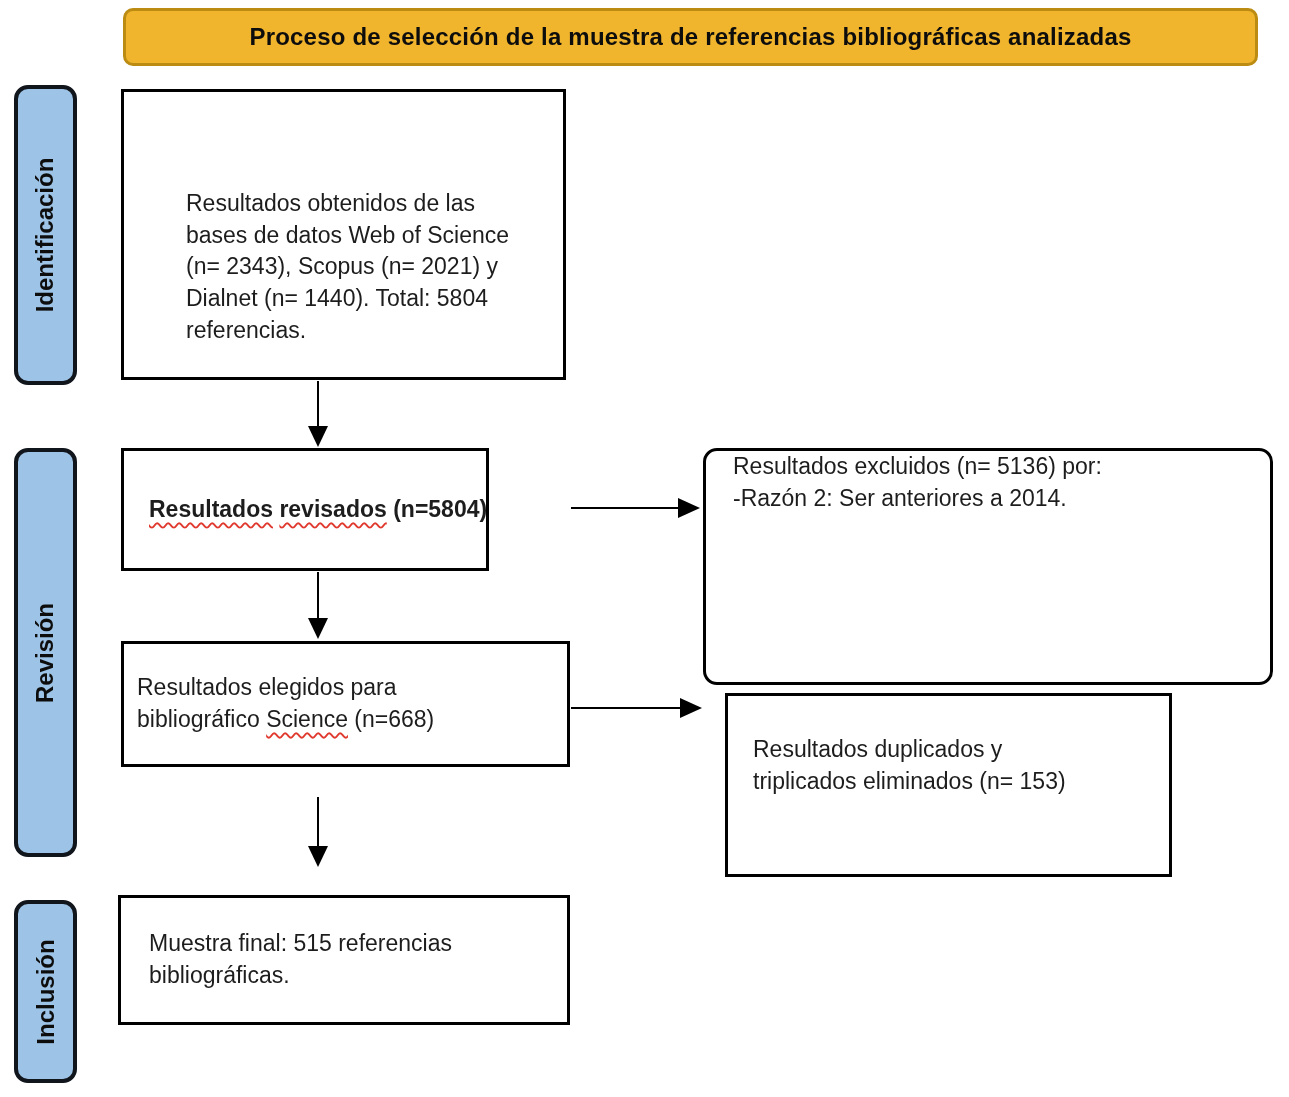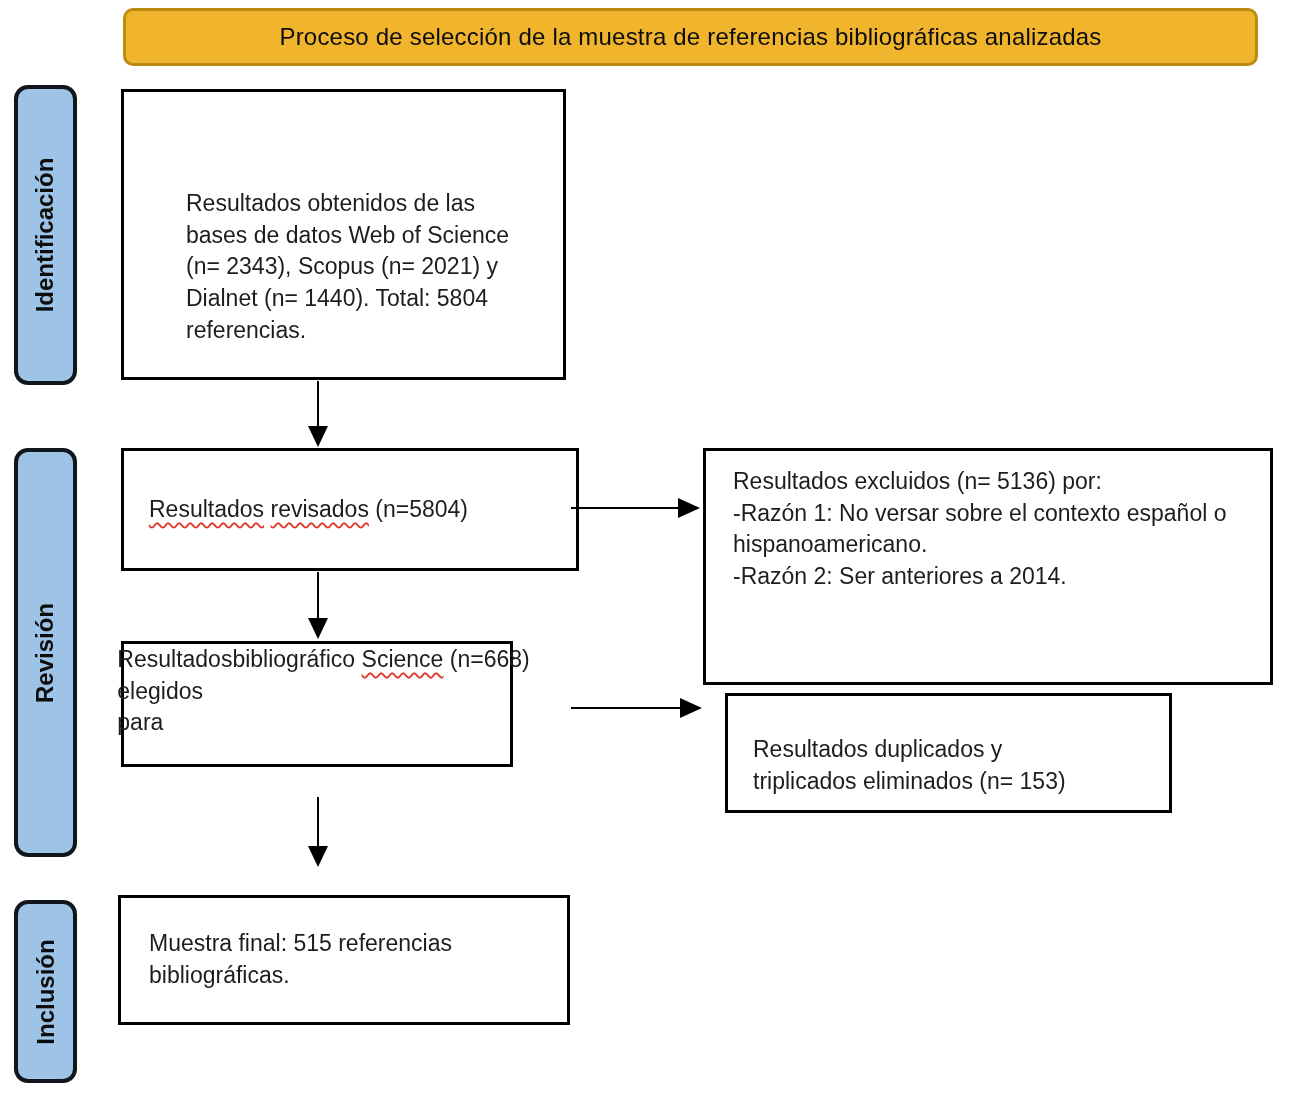--- a/index.html
+++ b/index.html
@@ -25,21 +25,21 @@
     background: #F0B42D;
     border: 3px solid #BC8C12;
     border-radius: 10px;
     box-sizing: border-box;
     display: flex;
     align-items: center;
     justify-content: center;
   }
   .banner span {
     font-size: 24px;
-    font-weight: normal;
+    font-weight: bold;
     color: #0d0d0d;
     letter-spacing: 0.2px;
   }
 
   
   .stage {
     position: absolute;
     background: #9DC3E6;
     border: 4px solid #11151c;
     border-radius: 14px;
@@ -66,29 +66,29 @@
     border: 3px solid #000000;
     box-sizing: border-box;
     font-size: 23px;
     line-height: 1.38;
   }
   .fbox .inner { display: block; }
 
   .box-sources { left: 121px; top: 89px; width: 445px; height: 291px; padding: 56px 20px 0 62px; }
   .box-sources .inner { width: 352px; margin-top: 40px; }
 
-  .box-reviewed { left: 121px; top: 448px; width: 458px; height: 123px;
-                  display: flex; align-items: center; padding-left: 25px; }
+  .box-reviewed { left: 121px; top: 448px; width: 368px; height: 123px;
+                  display: flex; align-items: center; padding-left: 25px; font-weight: bold; }
 
-  .box-selected { left: 121px; top: 641px; width: 392px; height: 126px;
-                  display: flex; justify-content: center; padding-left: 13px; }
+  .box-selected { left: 121px; top: 641px; width: 449px; height: 126px;
+                  display: flex; flex-direction: column; justify-content: center; padding-left: 13px; }
 
-  .box-excluded { left: 703px; top: 448px; width: 570px; height: 237px; padding: 15px 14px 0 27px; }
+  .box-excluded { left: 703px; top: 448px; width: 570px; height: 237px; padding: 0 14px 0 27px; border-radius: 14px; }
 
-  .box-duplicates { left: 725px; top: 693px; width: 447px; height: 120px; padding: 38px 20px 0 25px; }
+  .box-duplicates { left: 725px; top: 693px; width: 447px; height: 184px; padding: 38px 20px 0 25px; }
   .box-duplicates .inner { width: 320px; }
 
   .box-final { left: 118px; top: 895px; width: 452px; height: 130px;
                display: flex; align-items: center; padding-left: 28px; }
   .box-final .inner { width: 340px; }
 
   
   .misspell {
     text-decoration: underline;
     text-decoration-style: wavy;
@@ -149,21 +149,20 @@
     <span class="inner"><span class="misspell">Resultados</span>&nbsp;<span class="misspell">revisados</span>&nbsp;<span>(n=5804)</span></span>
   </div>
 
   <div class="fbox box-selected">
     <span>Resultados elegidos para</span>
     <span><span>bibliográfico</span>&nbsp;<span class="misspell">Science</span>&nbsp;<span>(n=668)</span></span>
   </div>
 
   <div class="fbox box-excluded">
     <div>Resultados excluidos (n= 5136) por:</div>
-    <div>-Razón 1: No versar sobre el contexto español o hispanoamericano.</div>
     <div>-Razón 2: Ser anteriores a 2014.</div>
   </div>
 
   <div class="fbox box-duplicates">
     <span class="inner">Resultados duplicados y triplicados eliminados (n= 153)</span>
   </div>
 
   <div class="fbox box-final">
     <span class="inner">Muestra final: 515 referencias bibliográficas.</span>
   </div>

